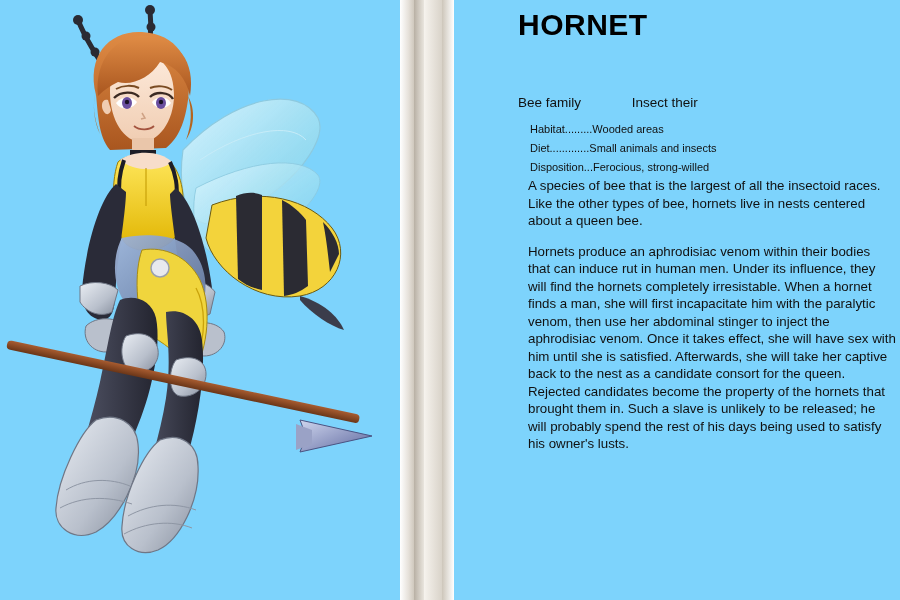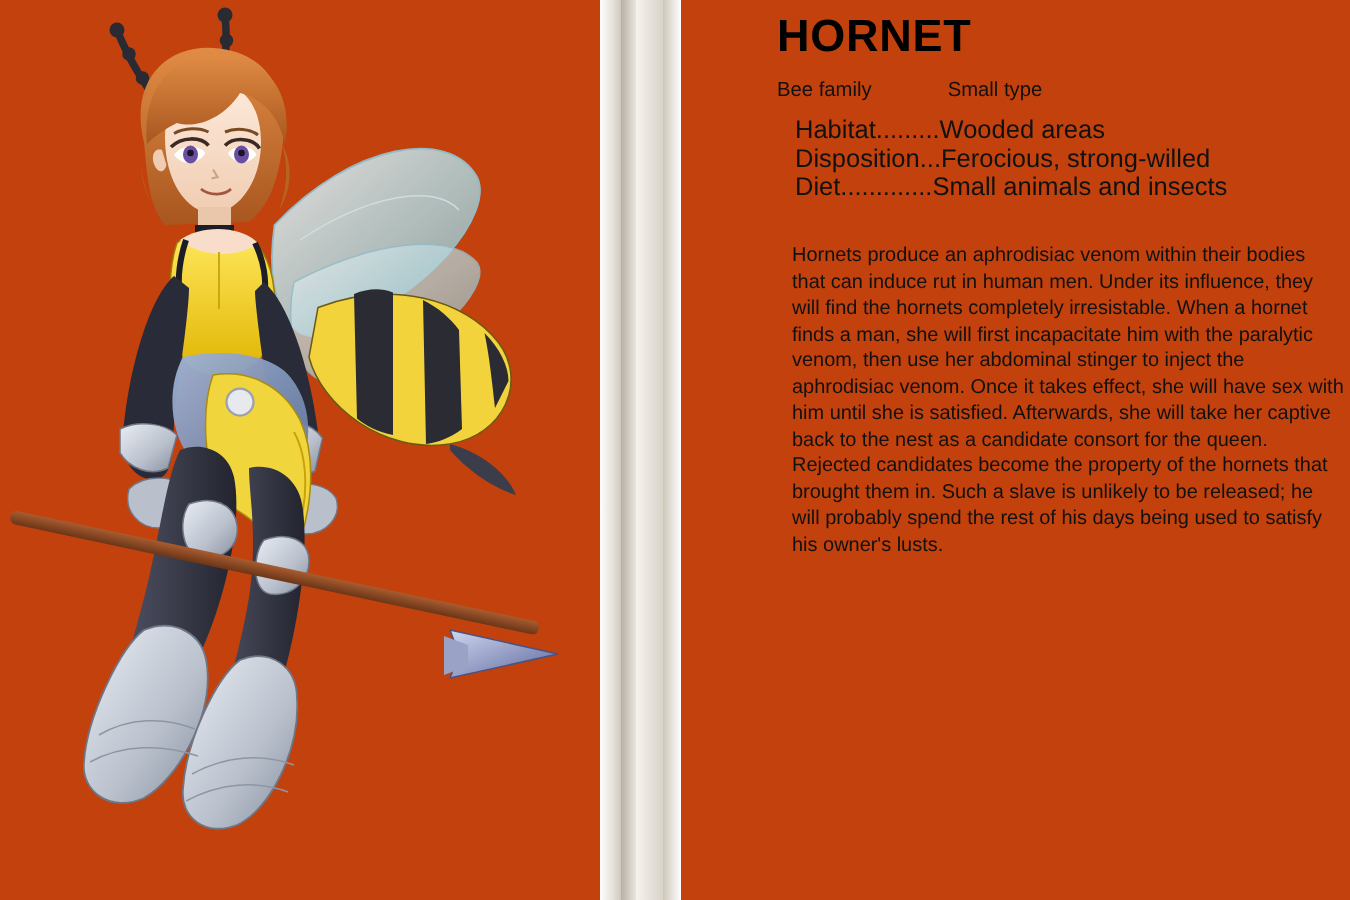--- a/index.html
+++ b/index.html
@@ -5,21 +5,21 @@
   html, body {
     margin: 0;
     padding: 0;
     background: #ffffff;
   }
   #page {
     position: relative;
     width: 900px;
     height: 600px;
     overflow: hidden;
-    background: #c2410c;
+    background: #7dd3fc;
     font-family: "Liberation Sans", sans-serif;
   }
 
   
   .illustration {
     position: absolute;
     left: 0;
     top: 0;
     width: 420px;
     height: 600px;
@@ -51,26 +51,26 @@
     font-weight: bold;
     letter-spacing: 0.5px;
     margin: 8px 0 10px 48px;
     color: #000000;
   }
   .classline {
     font-size: 13.5px;
     margin: 0 0 10px 48px;
     color: #111;
   }
-  .classline .fam { display: inline-block; width: 110px; }
+  .classline .fam { display: inline-block; width: 110px; margin-top: 43px; }
 
   .stats {
-    font-size: 17px;
+    font-size: 11px;
     line-height: 19px;
-    margin: 0 0 27px 60px;
+    margin: 0 0 0 60px;
     color: #111;
   }
   .stats div { white-space: pre; }
 
   .para {
     font-size: 13.3px;
     line-height: 17.5px;
     margin: 0 0 13px 58px;
     width: 368px;
     color: #111;
@@ -240,25 +240,26 @@
   <div class="spine spine-b"></div>
   <div class="spine spine-c"></div>
   <div class="spine spine-d"></div>
 
   <div class="content">
 
     <div class="title">HORNET</div>
 
     <div class="classline">
       <span class="fam">Bee family</span>
-      <span>Small type</span>
+      <span>Insect their</span>
     </div>
 
     <div class="stats">
       <div>Habitat.........Wooded areas</div>
+      <div>Diet.............Small animals and insects</div>
       <div>Disposition...Ferocious, strong-willed</div>
-      <div>Diet.............Small animals and insects</div>
     </div>
 
+    <p class="para">A species of bee that is the largest of all the insectoid races. Like the other types of bee, hornets live in nests centered about a queen bee.</p>
     <p class="para">Hornets produce an aphrodisiac venom within their bodies that can induce rut in human men.  Under its influence, they will find the hornets completely irresistable.  When a hornet finds a man, she will first incapacitate him with the paralytic venom, then use her abdominal stinger to inject the aphrodisiac venom. Once it takes effect, she will have sex with him until she is satisfied. Afterwards, she will take her captive back to the nest as a candidate consort for the queen.  Rejected candidates become the property of the hornets that brought them in. Such a slave is unlikely to be released; he will probably spend the rest of his days being used to satisfy his owner's lusts.</p>
 
   </div>
 </div>
 
 </body></html>

